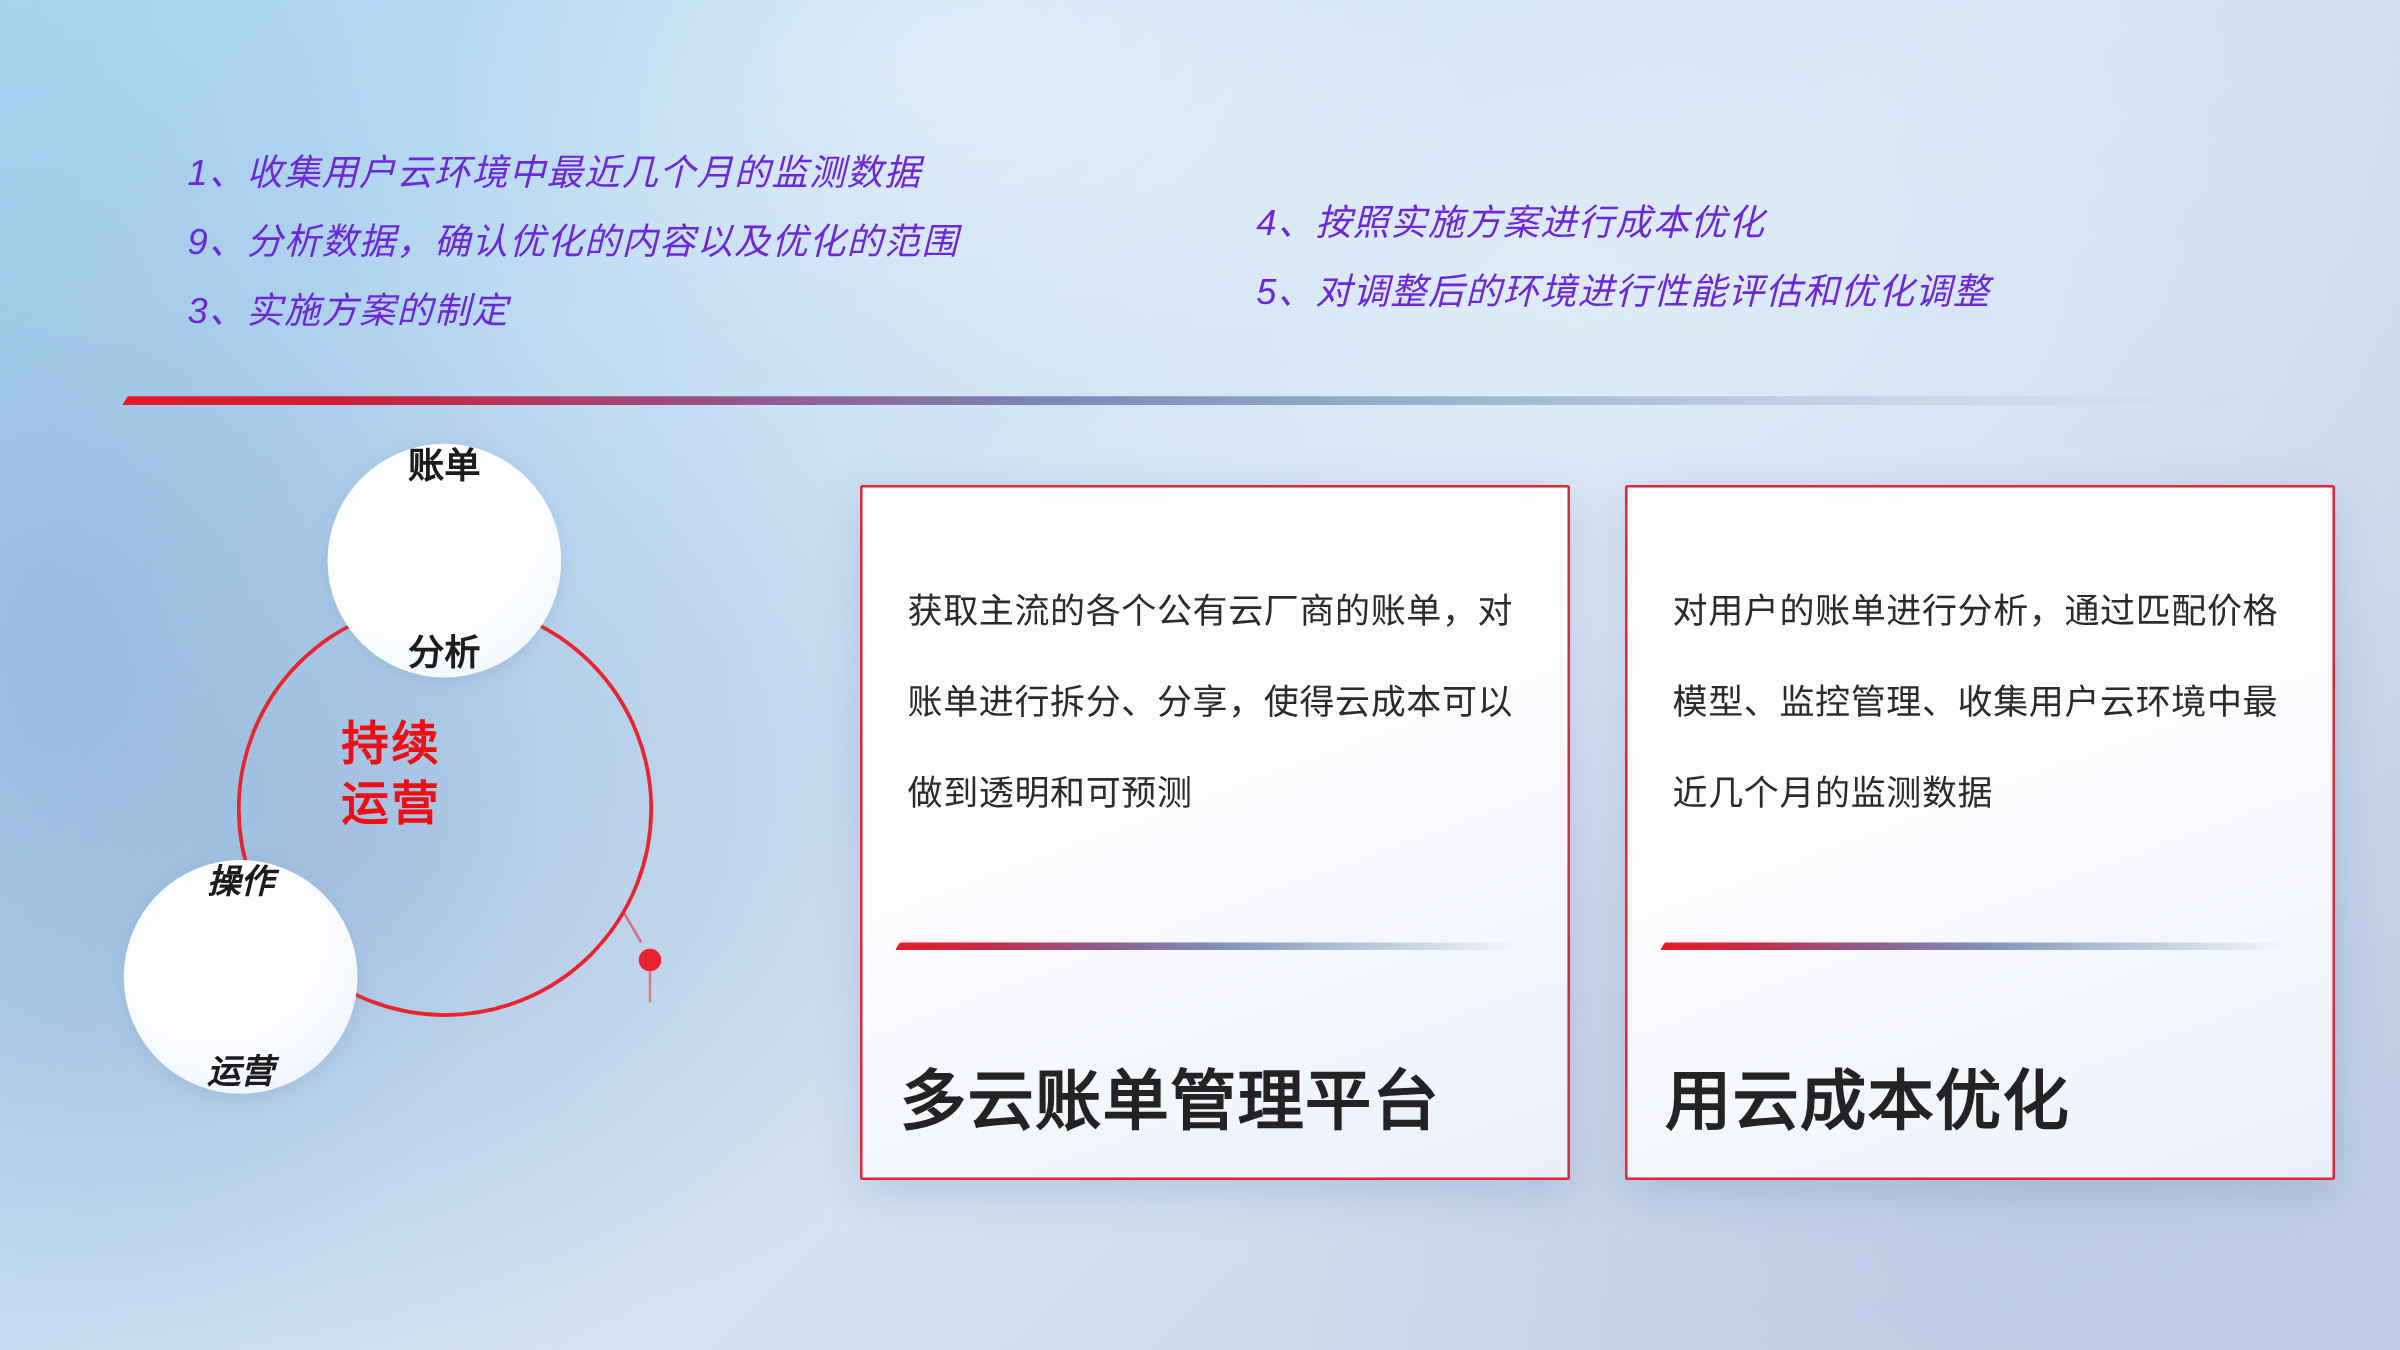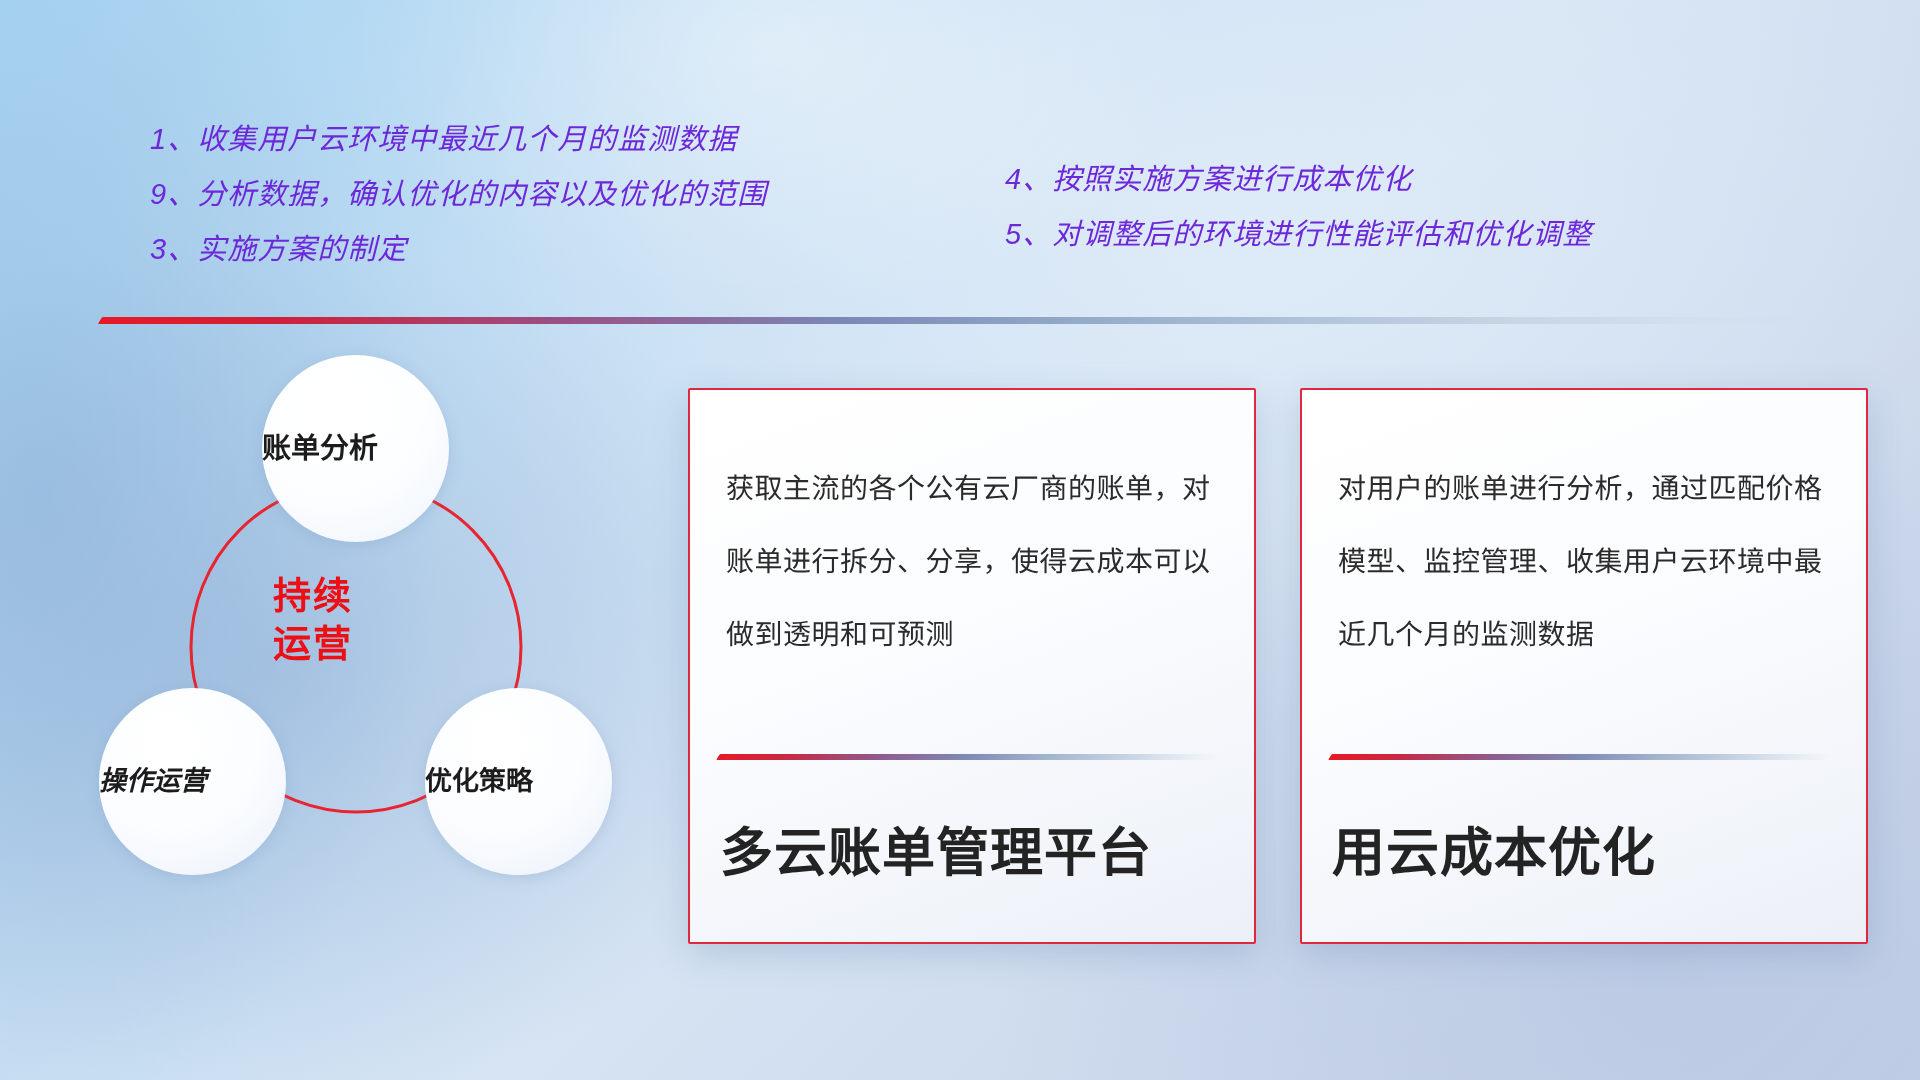--- a/index.html
+++ b/index.html
@@ -81,23 +81,23 @@
     left: 95px;
     top: 350px;
     width: 570px;
     height: 610px;
   }
   #venn svg { position: absolute; left: 0; top: 0; }
   .bubble {
     position: absolute;
     border-radius: 50%;
     display: flex;
-    flex-direction: row;
+    flex-direction: column;
     align-items: center;
-    justify-content: flex-start;
+    justify-content: space-between;
     font-weight: bold;
     color: #1c1c1c;
     text-align: center;
   }
   #bubble-top {
     left: 167px; top: 5px;
     width: 187px; height: 187px;
     font-size: 29px;
     line-height: 37px;
     background: radial-gradient(circle at 38% 28%, #ffffff 0%, #fdfeff 48%, #eef4fb 100%);
@@ -172,21 +172,21 @@
       #c3d0e0 80%,
       rgba(205,216,230,0.30) 94%,
       rgba(205,216,230,0) 100%);
     transform: skewX(-32deg);
     border-radius: 1px;
   }
   .card-title {
     position: absolute;
     left: 30px;
     right: 20px;
-    top: 420px;
+    top: 448px;
     font-size: 53px;
     font-weight: bold;
     color: #232323;
     letter-spacing: 1px;
     white-space: nowrap;
   }
 </style>
 </head>
 <body>
 
@@ -227,24 +227,20 @@
   <div class="bubble" id="bubble-top">
     <span>账单</span>
     <span>分析</span>
   </div>
 
   <div class="bubble" id="bubble-left">
     <span>操作</span>
     <span>运营</span>
   </div>
 
-  <div class="bubble" id="bubble-right">
-    <span>优化</span>
-    <span>策略</span>
-  </div>
 
   <div id="venn-center-label">
     <div>持续</div>
     <div>运营</div>
   </div>
 
 </div>
 
 <div class="card" id="card-1">
   <div class="card-body">获取主流的各个公有云厂商的账单，对账单进行拆分、分享，使得云成本可以做到透明和可预测</div>

